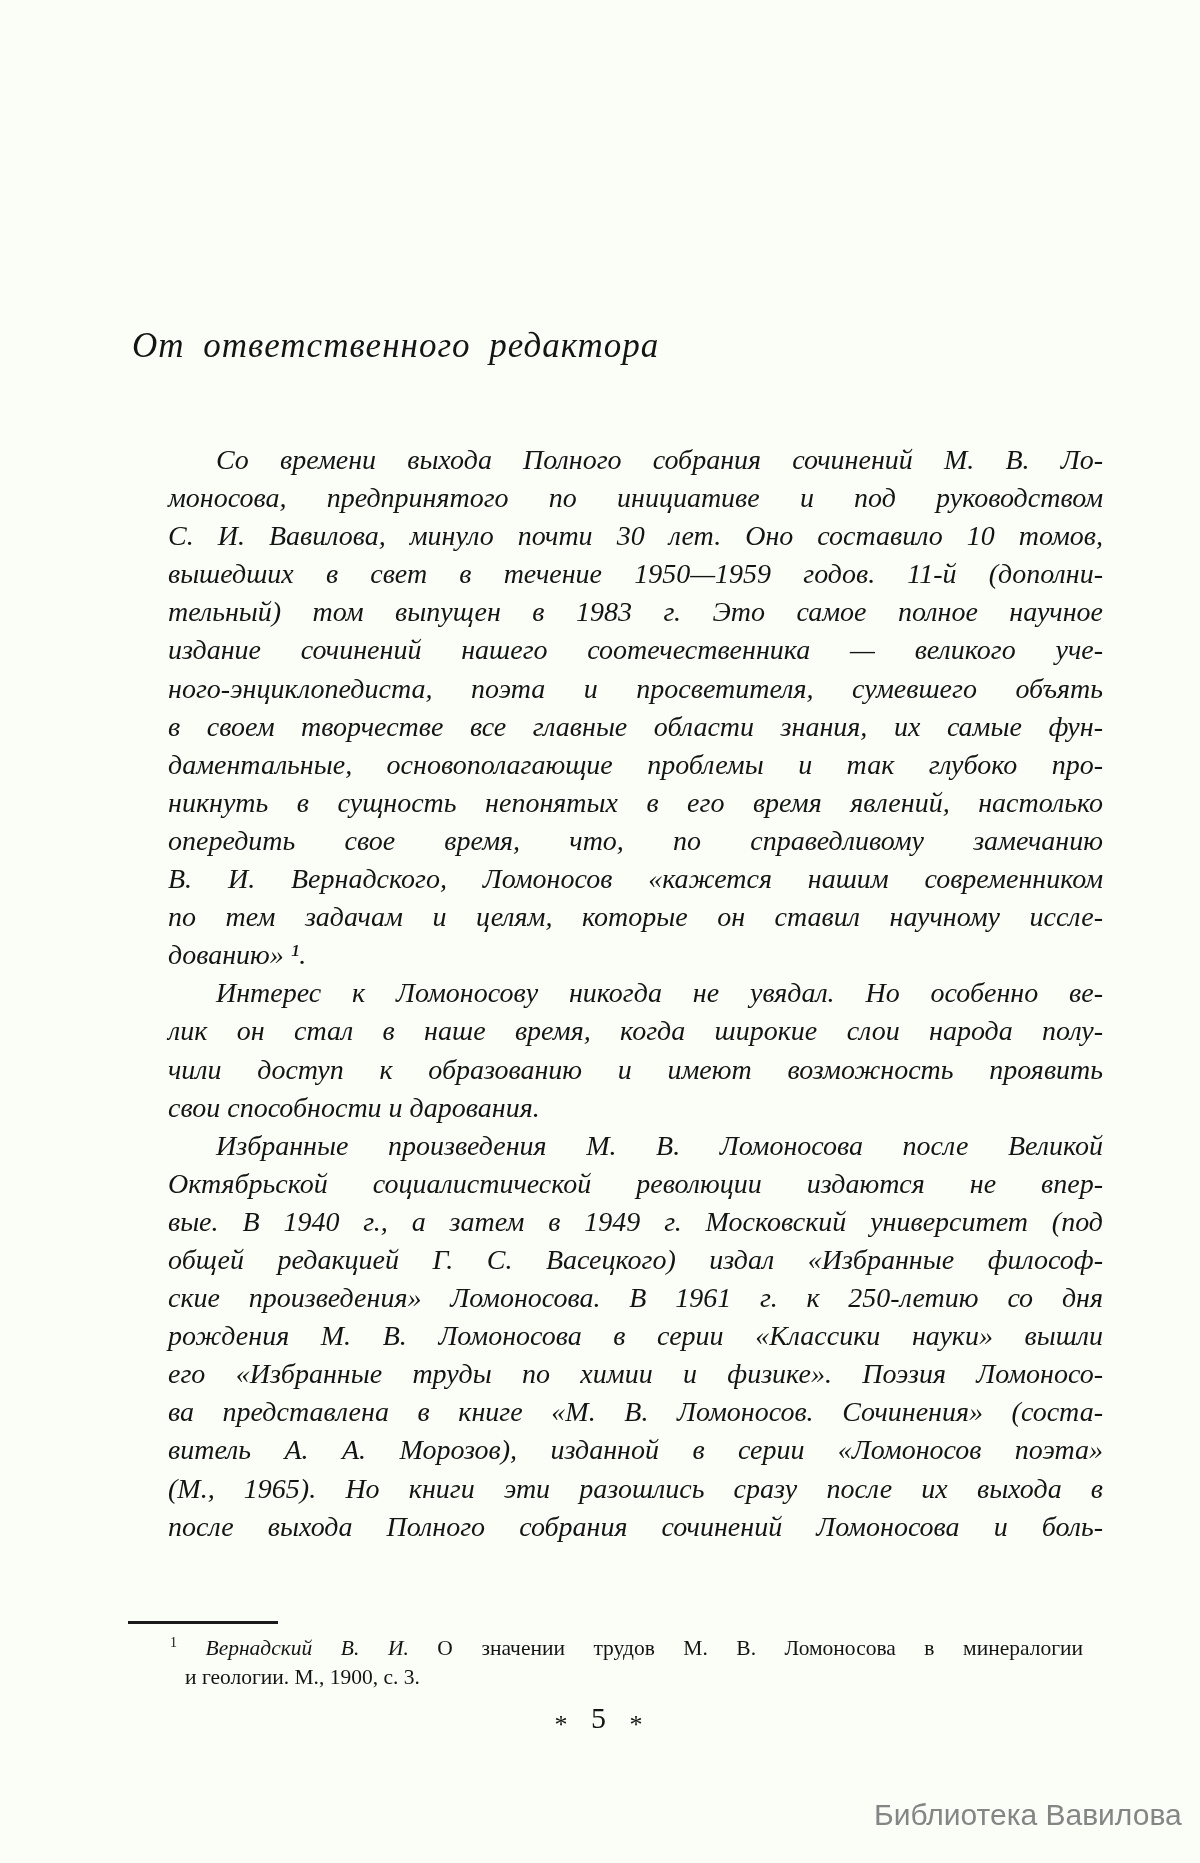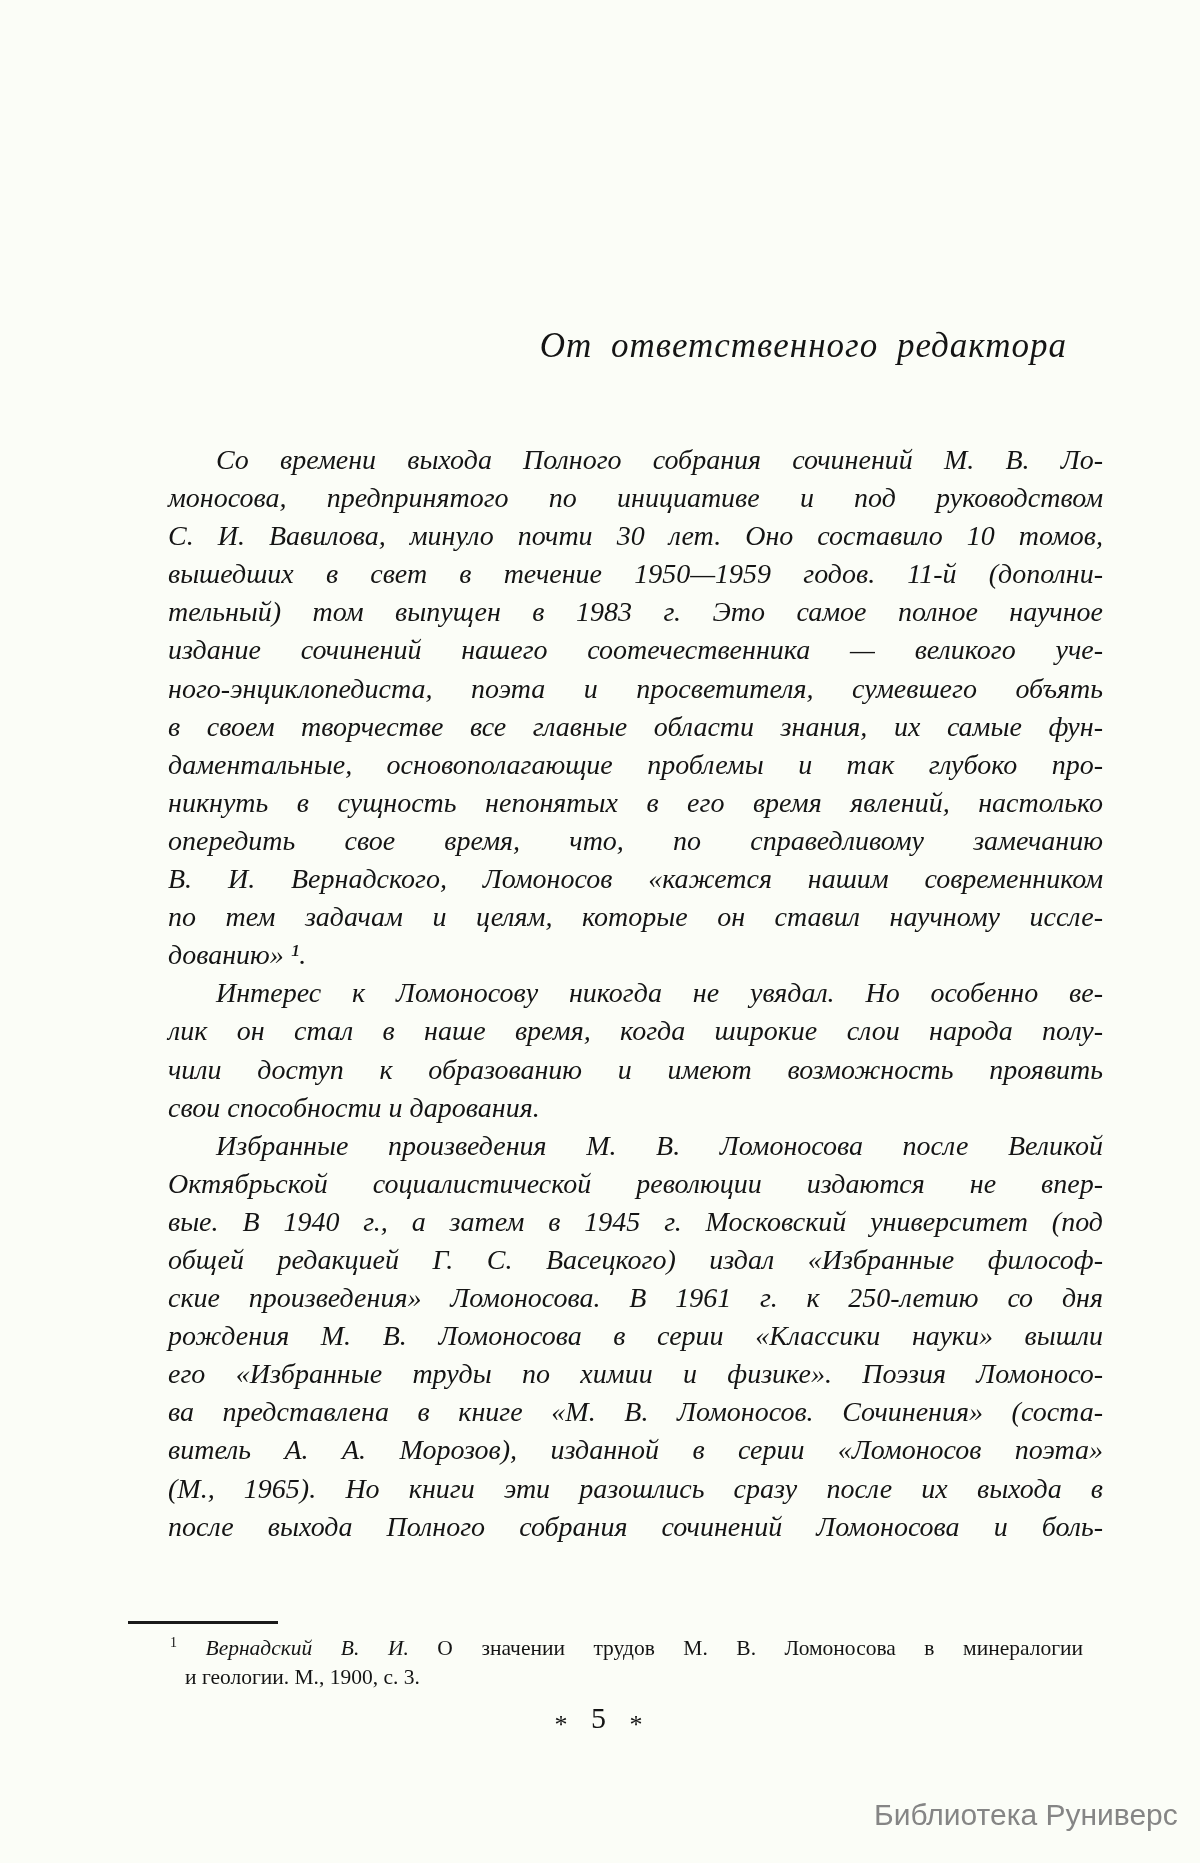--- a/index.html
+++ b/index.html
@@ -14,21 +14,21 @@
     background: #fbfdf7;
     overflow: hidden;
     font-family: "Liberation Serif", "DejaVu Serif", serif;
     color: #141414;
   }
   .doc-title {
     position: absolute;
     left: 132px;
     top: 326px;
     width: 935px;
-    text-align: right;
+    text-align: left;
     font-style: italic;
     font-size: 35px;
     letter-spacing: 1px;
     word-spacing: 9px;
     white-space: nowrap;
   }
   .body-text {
     position: absolute;
     left: 132px;
     top: 441px;
@@ -126,35 +126,35 @@
       <div class="line">опередить свое время, что, по справедливому замечанию</div>
       <div class="line">В. И. Вернадского, Ломоносов «кажется нашим современником</div>
       <div class="line">по тем задачам и целям, которые он ставил научному иссле-</div>
       <div class="line end">дованию» ¹.</div>
       <div class="line indent">Интерес к Ломоносову никогда не увядал. Но особенно ве-</div>
       <div class="line">лик он стал в наше время, когда широкие слои народа полу-</div>
       <div class="line">чили доступ к образованию и имеют возможность проявить</div>
       <div class="line end">свои способности и дарования.</div>
       <div class="line indent">Избранные произведения М. В. Ломоносова после Великой</div>
       <div class="line">Октябрьской социалистической революции издаются не впер-</div>
-      <div class="line">вые. В 1940 г., а затем в 1945 г. Московский университет (под</div>
+      <div class="line">вые. В 1940 г., а затем в 1949 г. Московский университет (под</div>
       <div class="line">общей редакцией Г. С. Васецкого) издал «Избранные философ-</div>
       <div class="line">ские произведения» Ломоносова. В 1961 г. к 250-летию со дня</div>
       <div class="line">рождения М. В. Ломоносова в серии «Классики науки» вышли</div>
       <div class="line">его «Избранные труды по химии и физике». Поэзия Ломоносо-</div>
       <div class="line">ва представлена в книге «М. В. Ломоносов. Сочинения» (соста-</div>
       <div class="line">витель А. А. Морозов), изданной в серии «Ломоносов поэта»</div>
       <div class="line">(М., 1965). Но книги эти разошлись сразу после их выхода в</div>
       <div class="line">после выхода Полного собрания сочинений Ломоносова и боль-</div>
     </div>
 
   <div class="footnote-rule"></div>
 
   <div class="footnote">
     <div class="fn-line1"><sup>1</sup> <span class="fn-author">Вернадский В. И.</span><span> О значении трудов М. В. Ломоносова в минералогии</span></div>
     <div class="fn-line2">и геологии. М., 1900, с. 3.</div>
   </div>
 
   <div class="page-number"><span class="star">*</span> <span>5</span> <span class="star">*</span></div>
 
-  <div class="watermark">Библиотека Руниверс</div>
+  <div class="watermark">Библиотека Вавилова</div>
 
 </div>
 
 </body></html>

